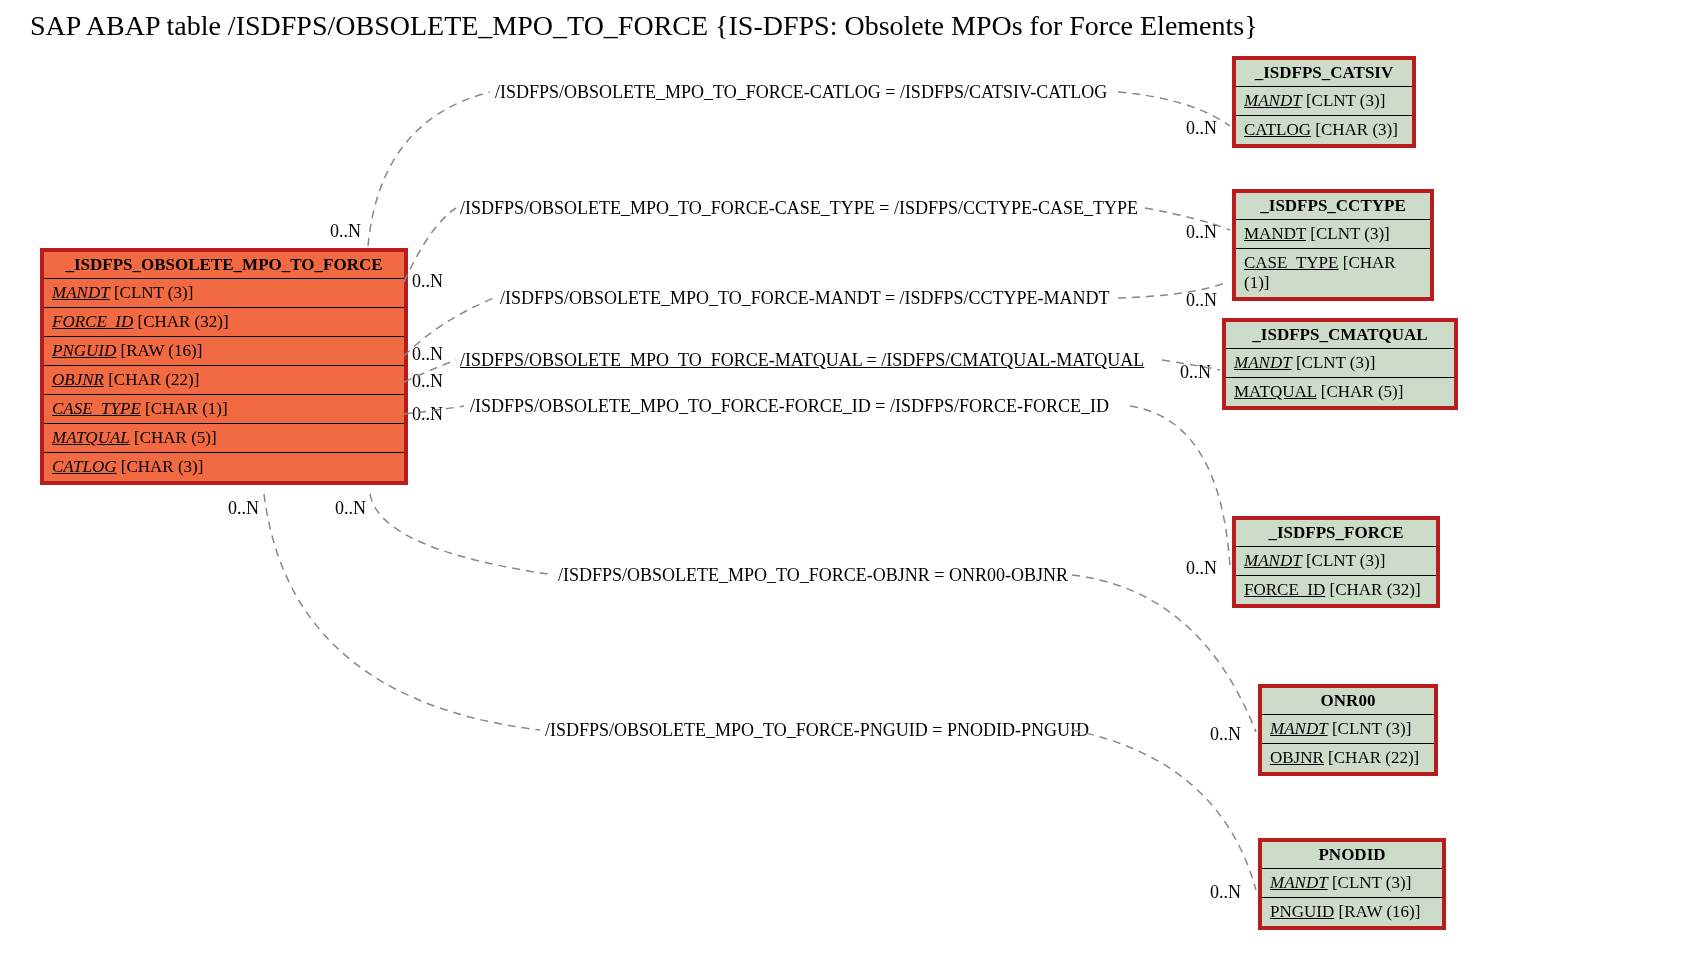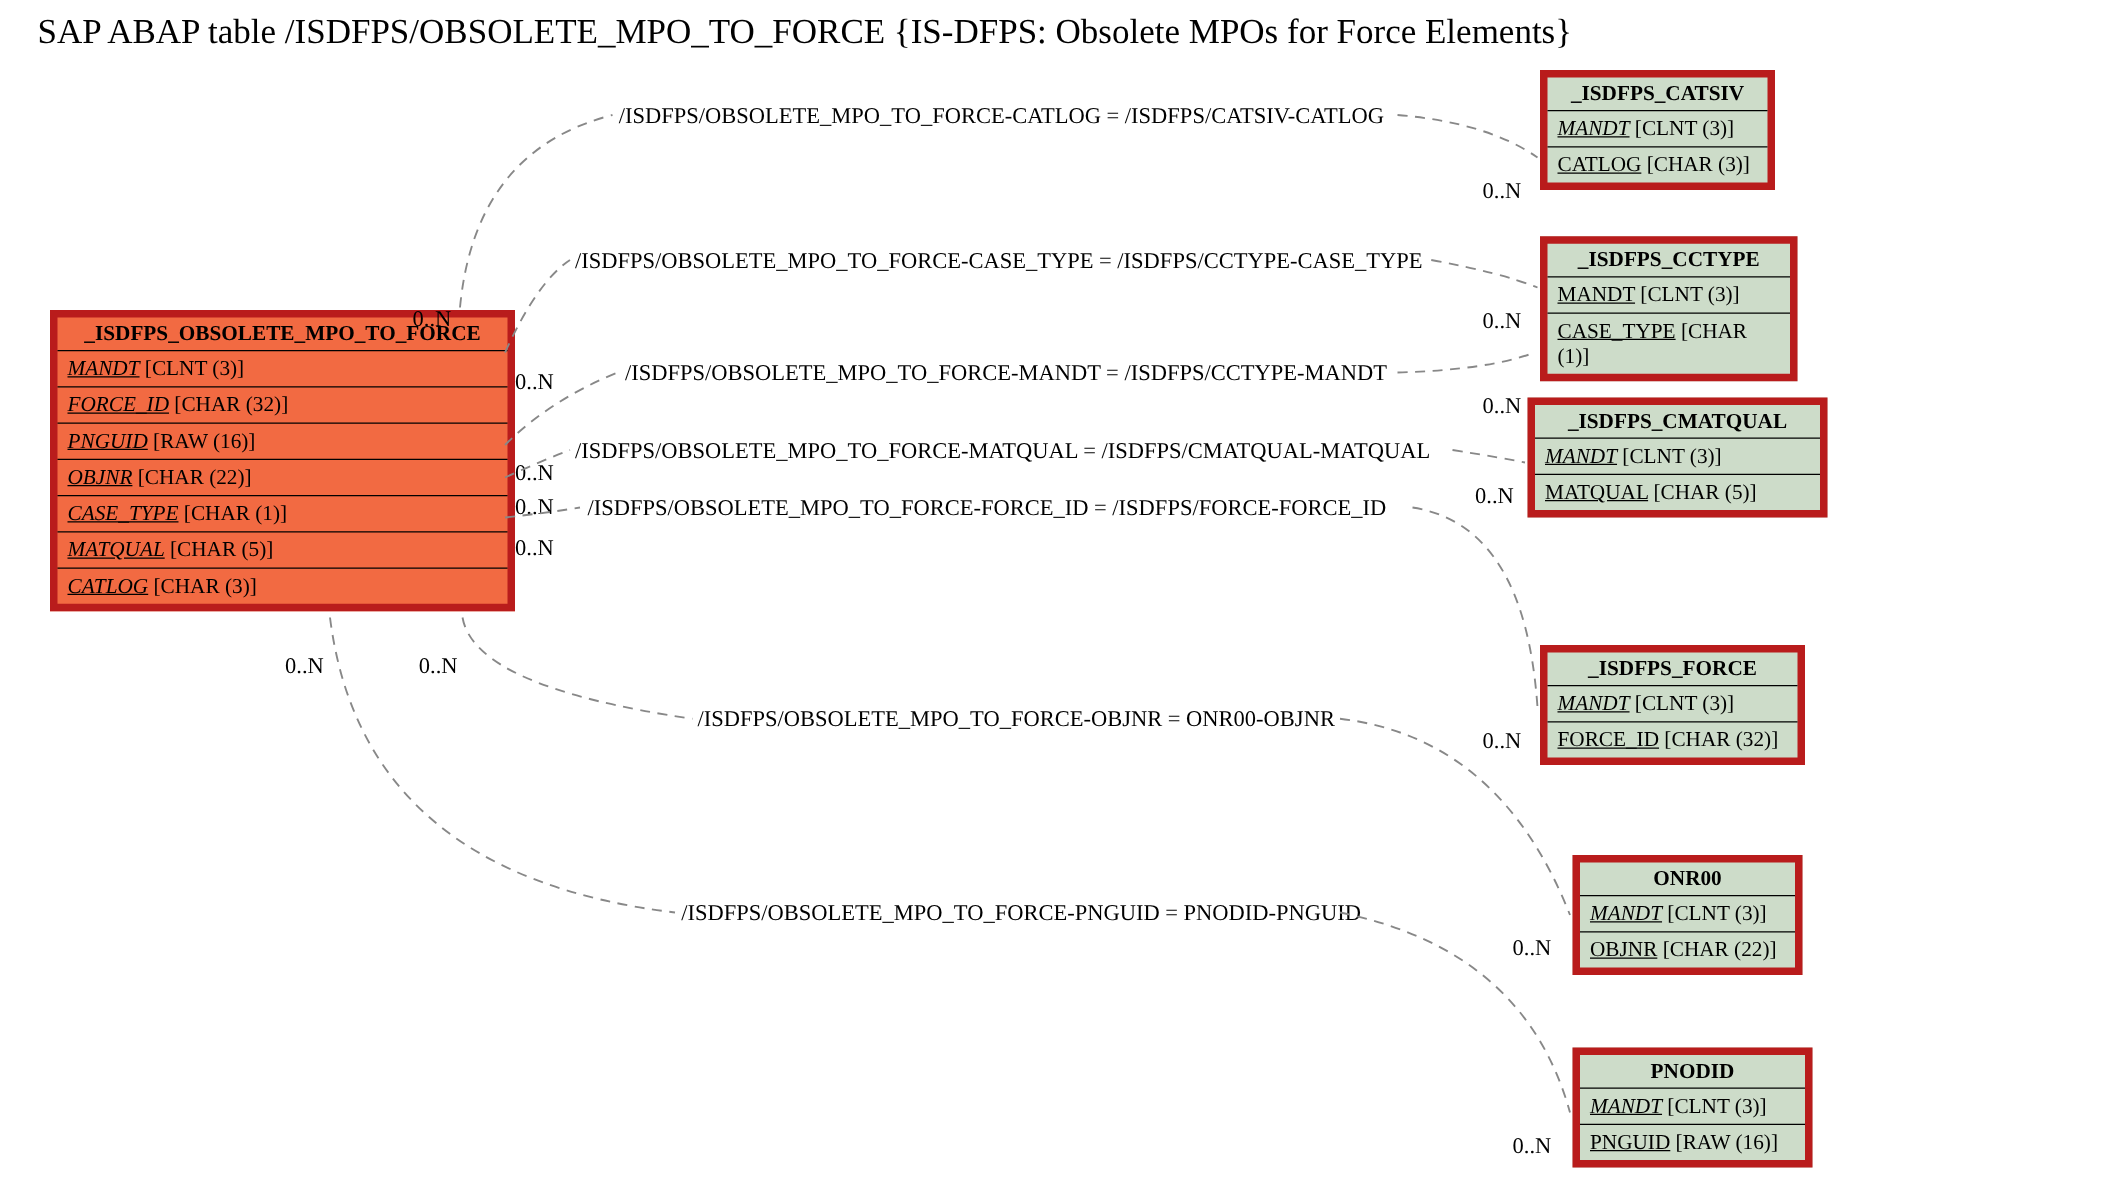--- a/index.html
+++ b/index.html
@@ -14,21 +14,21 @@
   }
   .title {
     position: absolute;
     top: 10px;
     left: 30px;
     font-size: 28px;
     font-weight: normal;
   }
   .entity {
     position: absolute;
-    border: 6px solid #b91c1c;
+    border: 4px solid #b91c1c;
     background: #cddcc9;
     font-size: 17px;
   }
   .entity.main {
     background: #f26a42;
   }
   .entity .header {
     font-weight: bold;
     padding: 3px 8px;
     border-bottom: 1px solid #000;
@@ -52,21 +52,20 @@
   }
   .rel-label {
     position: absolute;
     font-size: 18px;
     white-space: nowrap;
   }
   .card-label {
     position: absolute;
     font-size: 18px;
     white-space: nowrap;
-    margin-top: 24px;
   }
   svg.connectors {
     position: absolute;
     top: 0;
     left: 0;
     width: 1688px;
     height: 960px;
     pointer-events: none;
   }
   svg.connectors path {
@@ -124,21 +123,21 @@
 
 <div class="entity" style="left:1258px; top:838px; width:180px;">
   <div class="header">PNODID</div>
   <div class="row"><span class="fk italic">MANDT</span> <span>[CLNT (3)]</span></div>
   <div class="row"><span class="fk">PNGUID</span> <span>[RAW (16)]</span></div>
 </div>
 
 <div class="rel-label" style="left:495px; top:82px;">/ISDFPS/OBSOLETE_MPO_TO_FORCE-CATLOG = /ISDFPS/CATSIV-CATLOG</div>
 <div class="rel-label" style="left:460px; top:198px;">/ISDFPS/OBSOLETE_MPO_TO_FORCE-CASE_TYPE = /ISDFPS/CCTYPE-CASE_TYPE</div>
 <div class="rel-label" style="left:500px; top:288px;">/ISDFPS/OBSOLETE_MPO_TO_FORCE-MANDT = /ISDFPS/CCTYPE-MANDT</div>
-<div class="rel-label" style="left:460px; top:350px;">/ISDFPS/OBSOLETE_MPO_TO_FORCE-MATQUAL = /ISDFPS/CMATQUAL-MATQUAL</div>
+<div class="rel-label" style="left:460px; top:350px;text-decoration:underline;">/ISDFPS/OBSOLETE_MPO_TO_FORCE-MATQUAL = /ISDFPS/CMATQUAL-MATQUAL</div>
 <div class="rel-label" style="left:470px; top:396px;">/ISDFPS/OBSOLETE_MPO_TO_FORCE-FORCE_ID = /ISDFPS/FORCE-FORCE_ID</div>
 <div class="rel-label" style="left:558px; top:565px;">/ISDFPS/OBSOLETE_MPO_TO_FORCE-OBJNR = ONR00-OBJNR</div>
 <div class="rel-label" style="left:545px; top:720px;">/ISDFPS/OBSOLETE_MPO_TO_FORCE-PNGUID = PNODID-PNGUID</div>
 
 <div class="card-label" style="left:330px; top:221px;">0..N</div>
 <div class="card-label" style="left:412px; top:271px;">0..N</div>
 <div class="card-label" style="left:412px; top:344px;">0..N</div>
 <div class="card-label" style="left:412px; top:371px;">0..N</div>
 <div class="card-label" style="left:412px; top:404px;">0..N</div>
 <div class="card-label" style="left:335px; top:498px;">0..N</div>

